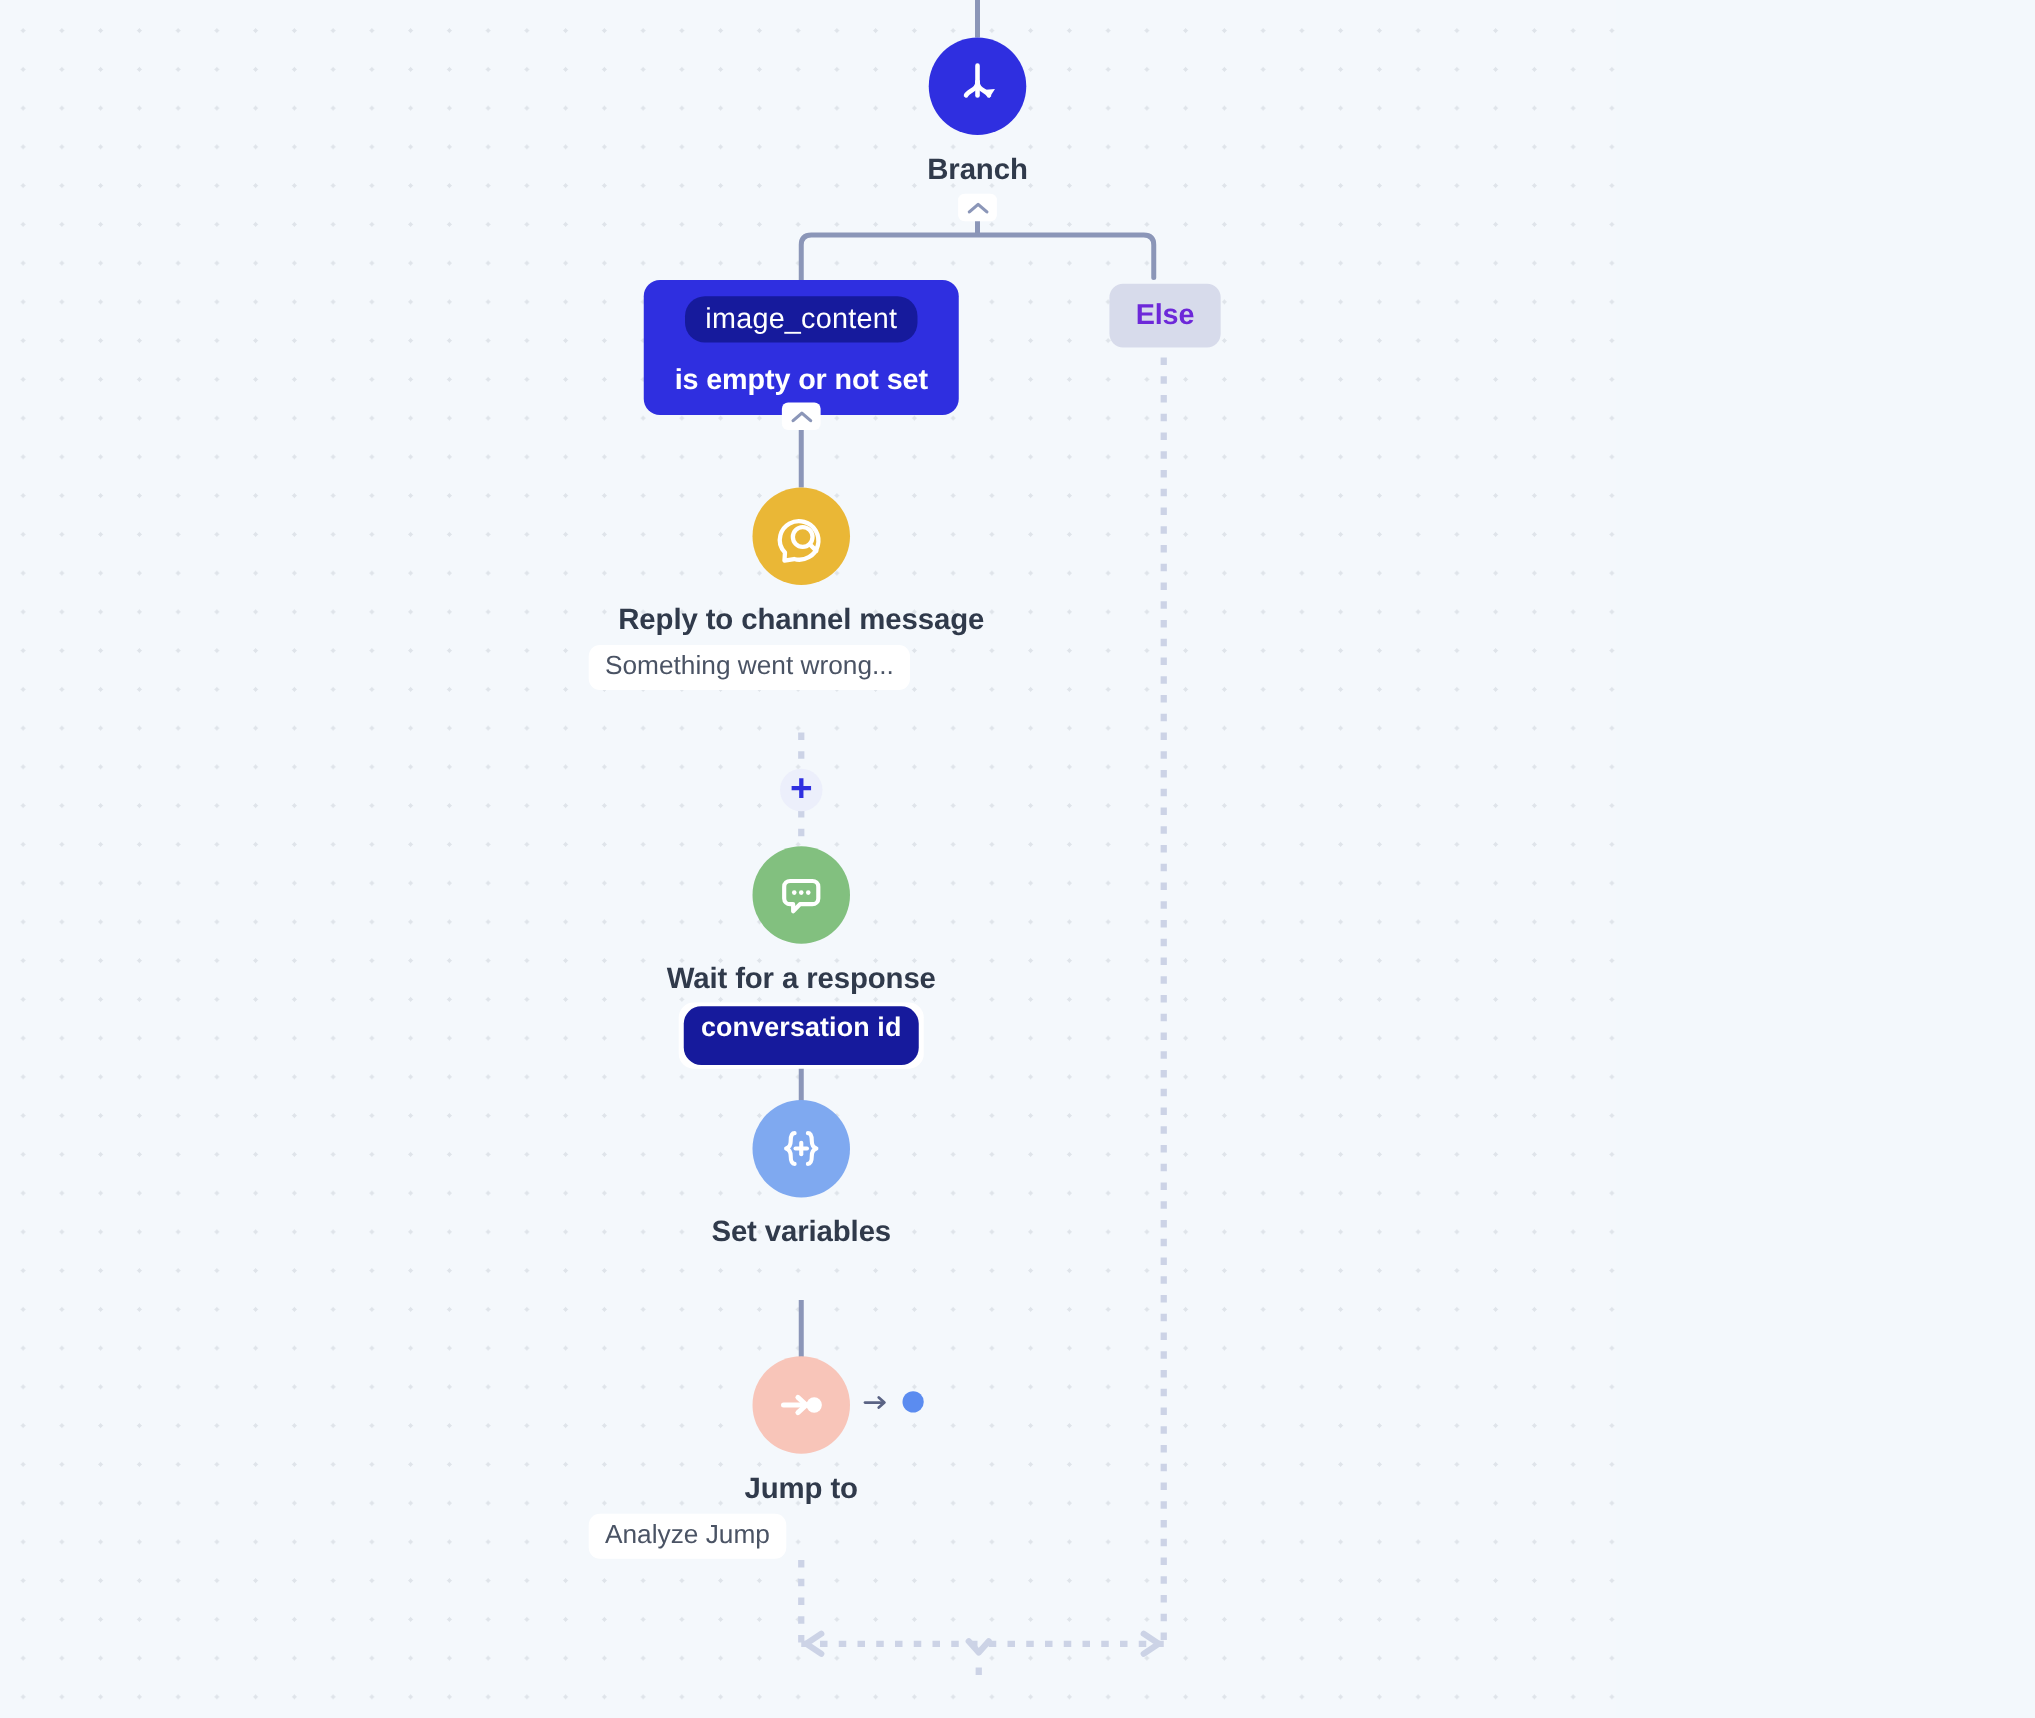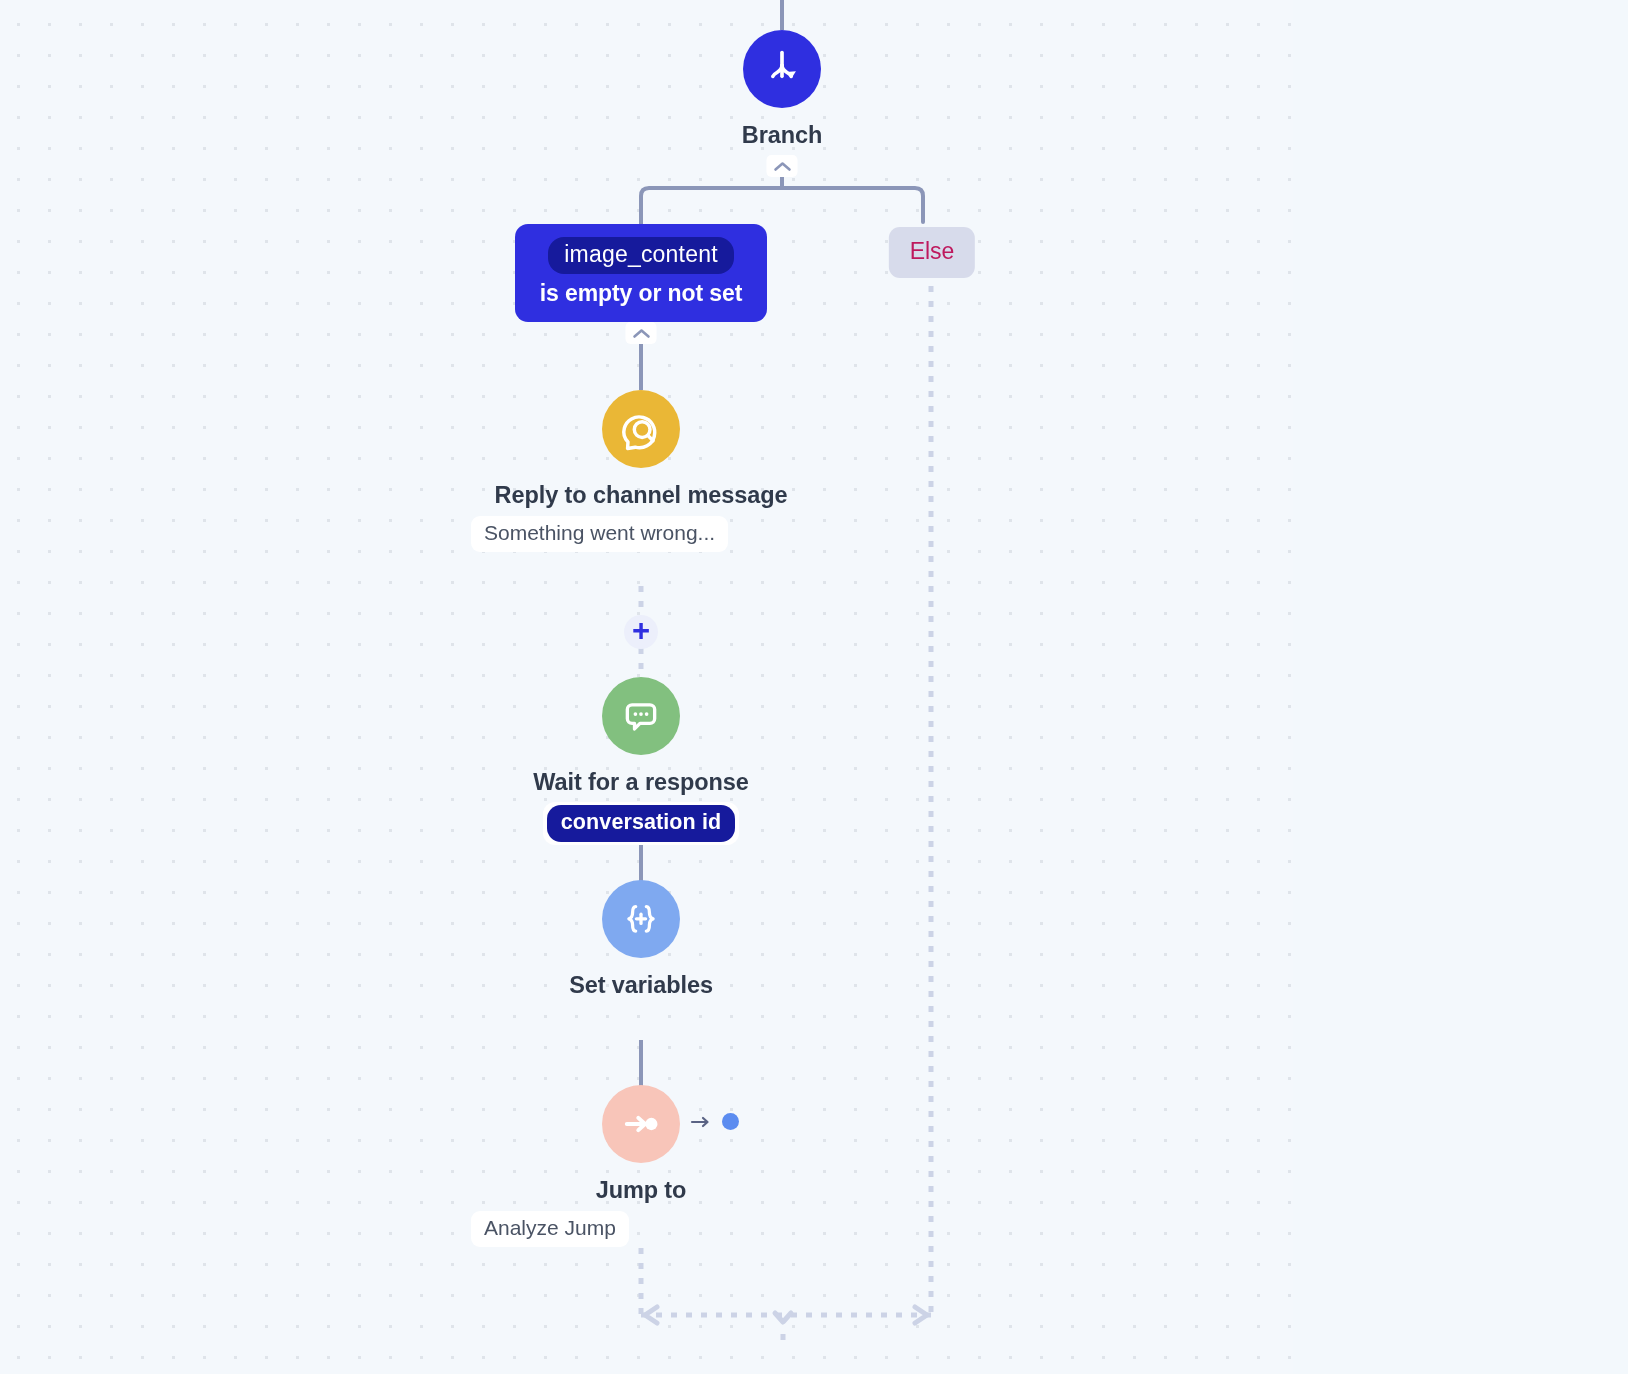--- a/index.html
+++ b/index.html
@@ -85,21 +85,21 @@
     background: #ffffff;
     border-radius: 12px;
     padding: 3px 4px;
     display: inline-block;
   }
   .badge-var {
     display: inline-block;
     background: #161a9c;
     color: #ffffff;
     border-radius: 14px;
-    padding: 5px 14px 7px;
+    padding: 5px 14px 17px;
     font-size: 21.5px;
     font-weight: 700;
     white-space: nowrap;
     letter-spacing: 0.1px;
   }
 
   
   #branch-node .node-icon { background: #2f2fe0; }
   #reply-node .node-icon  { background: #eab736; }
   #wait-node .node-icon   { background: #82c07f; }
@@ -120,35 +120,35 @@
     display: inline-block;
     background: #161a9c;
     color: #ffffff;
     border-radius: 16px;
     padding: 4px 16px 6px;
     font-size: 23px;
     font-weight: 400;
     letter-spacing: 0.2px;
   }
   .cond-op {
-    margin-top: 6px;
+    margin-top: 16px;
     color: #ffffff;
     font-size: 23px;
     font-weight: 700;
     letter-spacing: -0.1px;
   }
 
   
   .else-badge {
     position: absolute;
     transform: translateX(-50%);
     background: #d7dbeb;
-    color: #be185d;
+    color: #6d28d9;
     font-size: 23px;
-    font-weight: 400;
+    font-weight: 700;
     border-radius: 11px;
     padding: 11px 21px 13px;
     letter-spacing: -0.1px;
   }
 
   
   .collapse-chip {
     position: absolute;
     transform: translateX(-50%);
     width: 31px;

